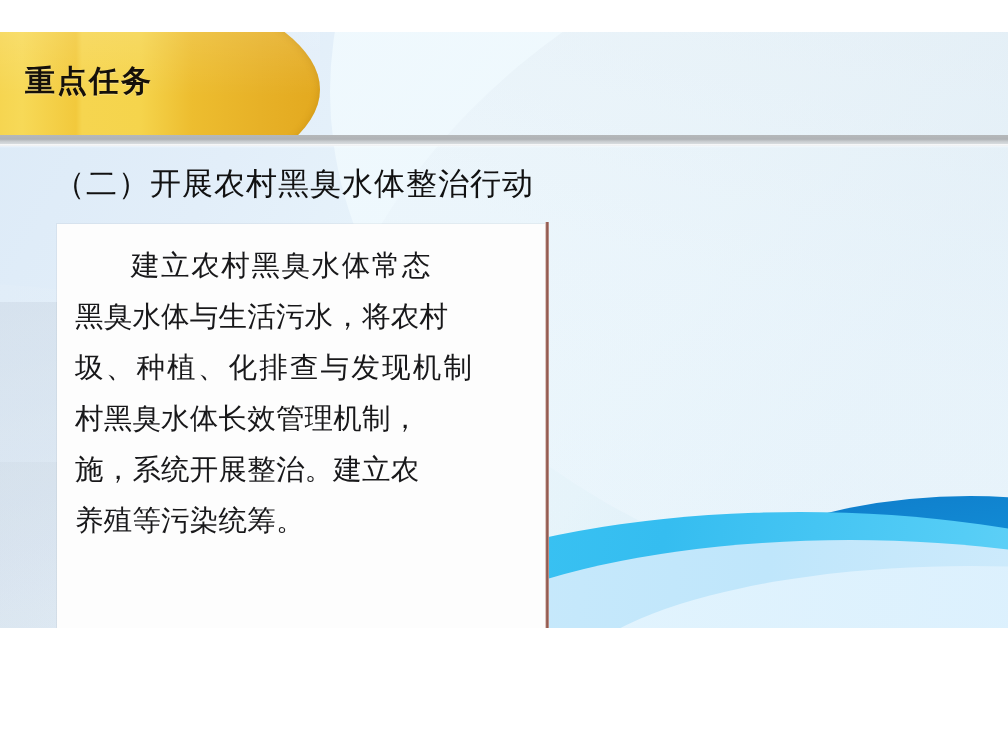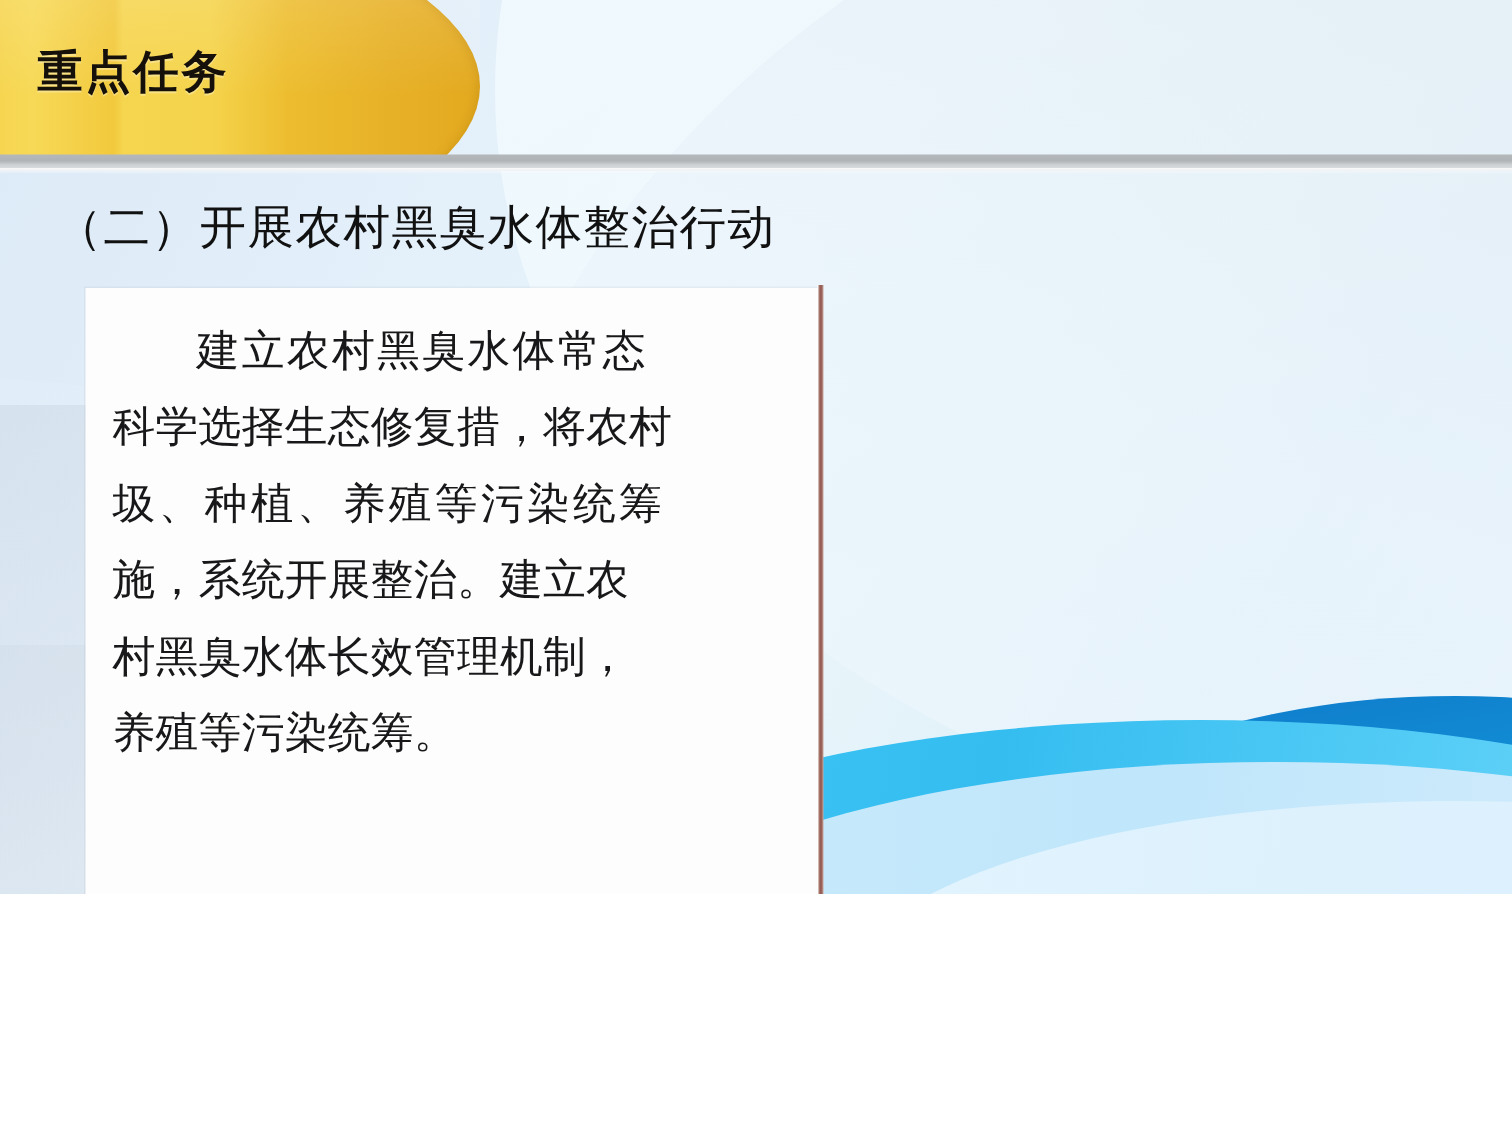--- a/index.html
+++ b/index.html
@@ -5,20 +5,21 @@
 <style>
   * { margin:0; padding:0; box-sizing:border-box; }
   html,body{
     width:1008px; height:755px; overflow:hidden;
     font-family:"Liberation Serif", serif;
   }
   #slide{
     position:relative; width:1008px; height:596px;
     background:linear-gradient(118deg,#dceaf7 0%,#e2eef9 22%,#eaf6fc 48%,#e7f5fb 62%,#dcedf8 80%,#e6f3fb 100%);
     overflow:hidden;
+    margin-top:32px;
   }
 
   
   .bg-arc{
     position:absolute; border-radius:50%; pointer-events:none;
   }
   .arc-light{
     left:330px; top:-470px; width:1500px; height:1060px;
     background:linear-gradient(150deg,#f6fdff 0%,#ecf7fd 55%,#e7f3fb 100%);
     opacity:.85;
@@ -76,21 +77,21 @@
     position:absolute; left:0; top:103px; width:1008px; height:11px;
     background:linear-gradient(180deg,#b5b8ba 0%,#b0b3b6 38%,#ccd0d3 62%,#e3e7ea 100%);
   }
   .top-rule-hi{
     position:absolute; left:0; top:112px; width:1008px; height:4px;
     background:linear-gradient(180deg,rgba(255,255,255,.85),rgba(255,255,255,0));
   }
 
   
   .heading{
-    position:absolute; left:37px; top:131px; z-index:8;
+    position:absolute; left:54px; top:131px; z-index:8;
     font-family:Liberation Sans, sans-serif;
     font-size:31px; color:#111; letter-spacing:1px; white-space:nowrap;
   }
 
   
   .card{
     position:absolute; left:57px; top:192px; width:490px; height:469px;
     background:#fdfdfd; z-index:9;
     box-shadow:0 0 0 1px rgba(0,0,0,.04);
   }
@@ -220,24 +221,24 @@
   <div class="banner-title">重点任务</div>
 
   <div class="top-rule"></div>
   <div class="top-rule-hi"></div>
 
   <div class="heading">（二）开展农村黑臭水体整治行动</div>
 
   <div class="card">
     <div class="card-body">
       <p class="first">建立农村黑臭水体常态</p>
-      <p class="ln-a">科学选择生态修复措，将农村</p>
-      <p class="ln-c">圾、种植、养殖等污染统筹</p>
+      <p class="ln-a">黑臭水体与生活污水，将农村</p>
+      <p class="ln-c">圾、种植、化排查与发现机制</p>
+      <p class="ln-a">村黑臭水体长效管理机制，</p>
       <p class="ln-a">施，系统开展整治。建立农</p>
-      <p class="ln-a">村黑臭水体长效管理机制，</p>
       <p class="ln-a">养殖等污染统筹。</p>
     </div>
   </div>
   <div class="card-edge"></div>
 
   <div class="photo">
     <div class="ph-bg"></div>
     <div class="ph-dark"></div>
     <div class="ph-dark2"></div>
     <div class="hand-a"></div>

